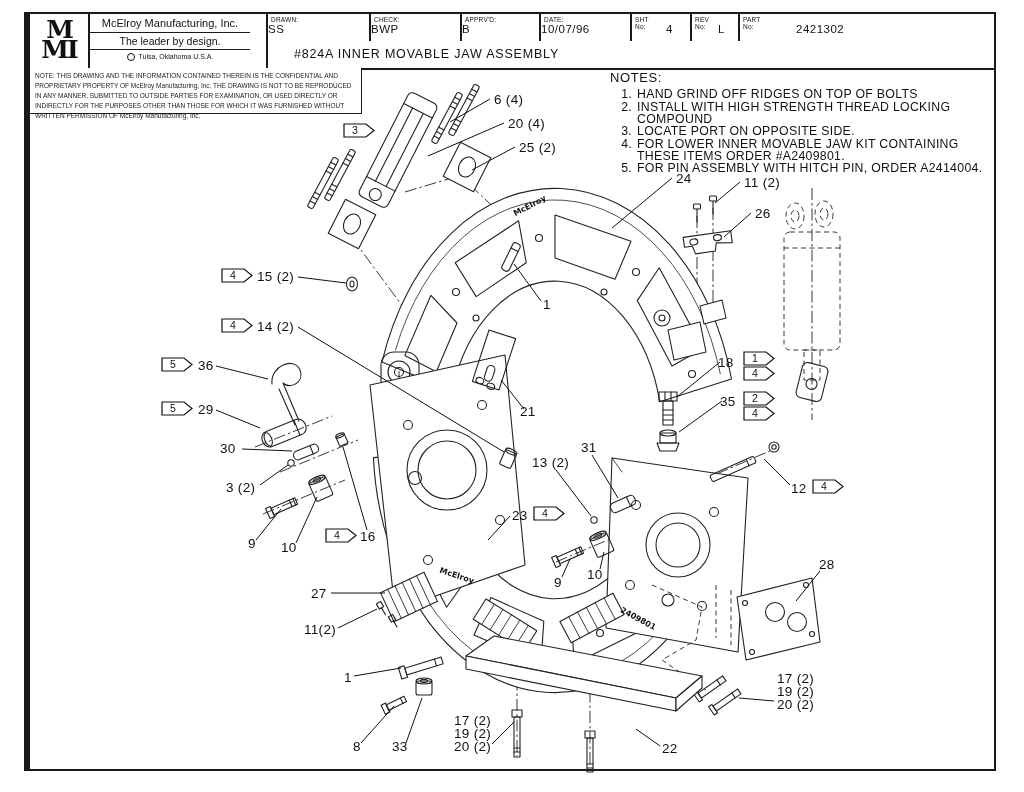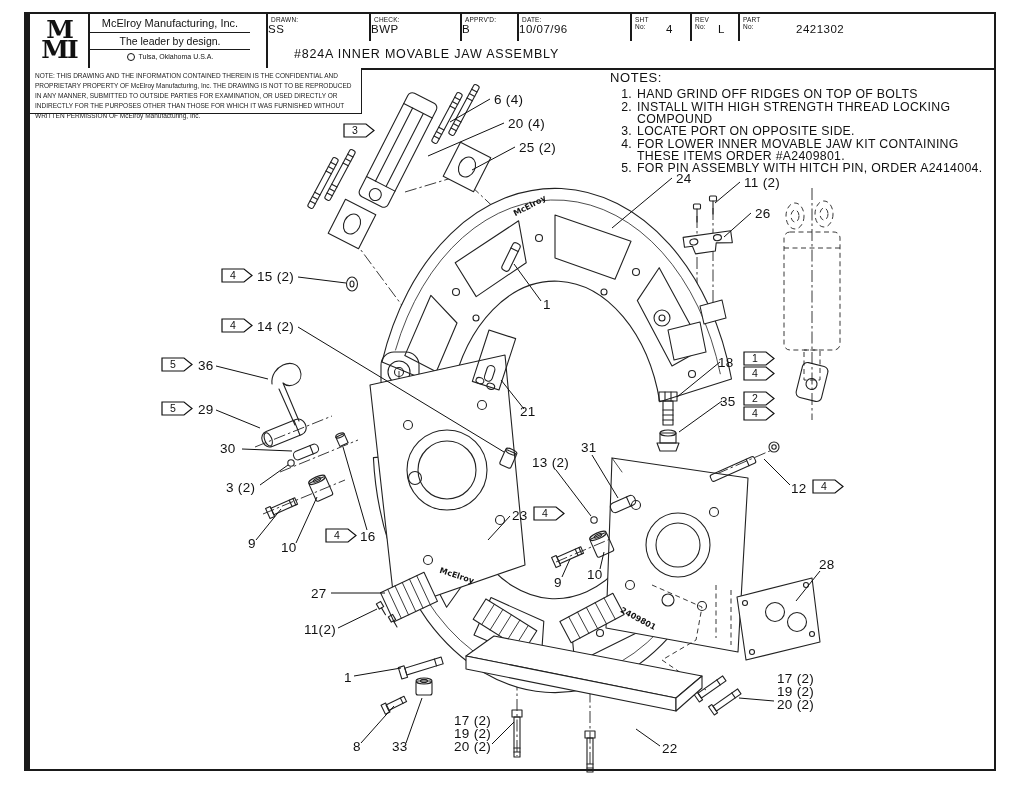--- a/index.html
+++ b/index.html
@@ -662,21 +662,21 @@
       <div class="fval">SS</div>
     </div>
     <div class="cell fcell" style="left:339px;width:84px">
       <div class="flabel">CHECK:</div>
       <div class="fval">BWP</div>
     </div>
     <div class="cell fcell" style="left:430px;width:79px">
       <div class="flabel">APPRV'D:</div>
       <div class="fval">B</div>
     </div>
-    <div class="cell fcell" style="left:487px;width:91px">
+    <div class="cell fcell" style="left:509px;width:91px">
       <div class="flabel">DATE:</div>
       <div class="fval">10/07/96</div>
     </div>
     <div class="cell fcell" style="left:600px;width:60px">
       <div class="flabel">SHT
 No:</div>
       <div class="fval left">4</div>
     </div>
     <div class="cell fcell" style="left:660px;width:48px">
       <div class="flabel">REV

